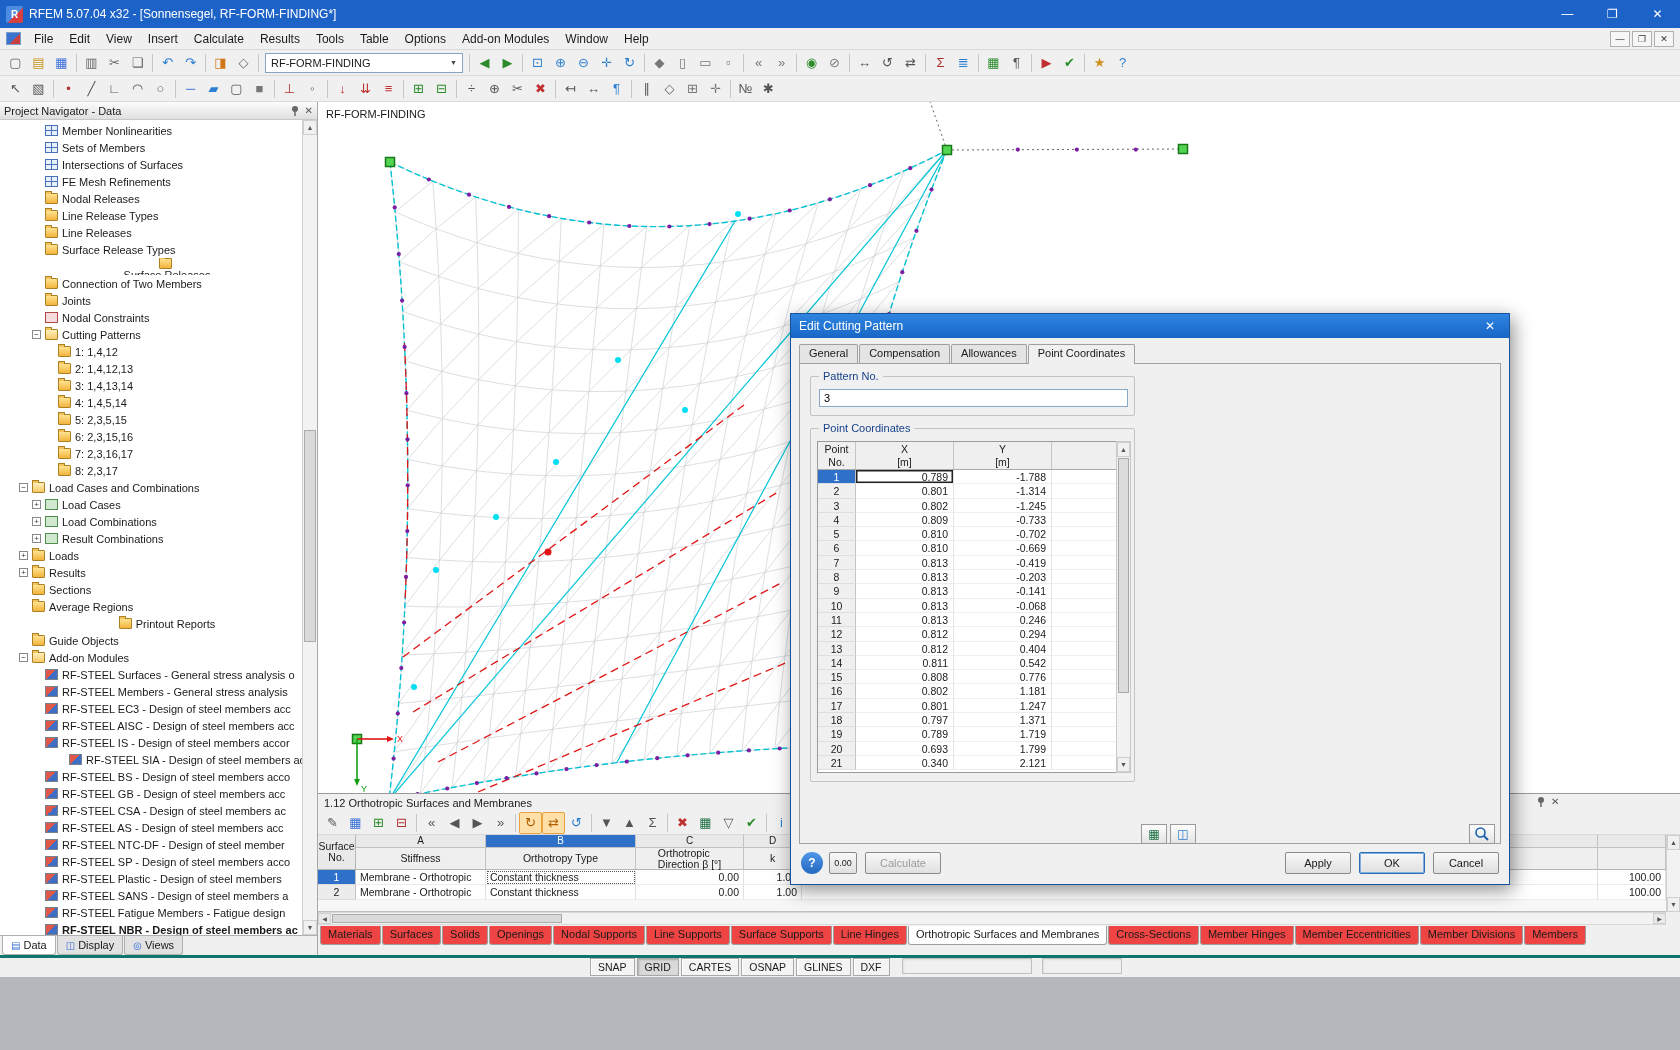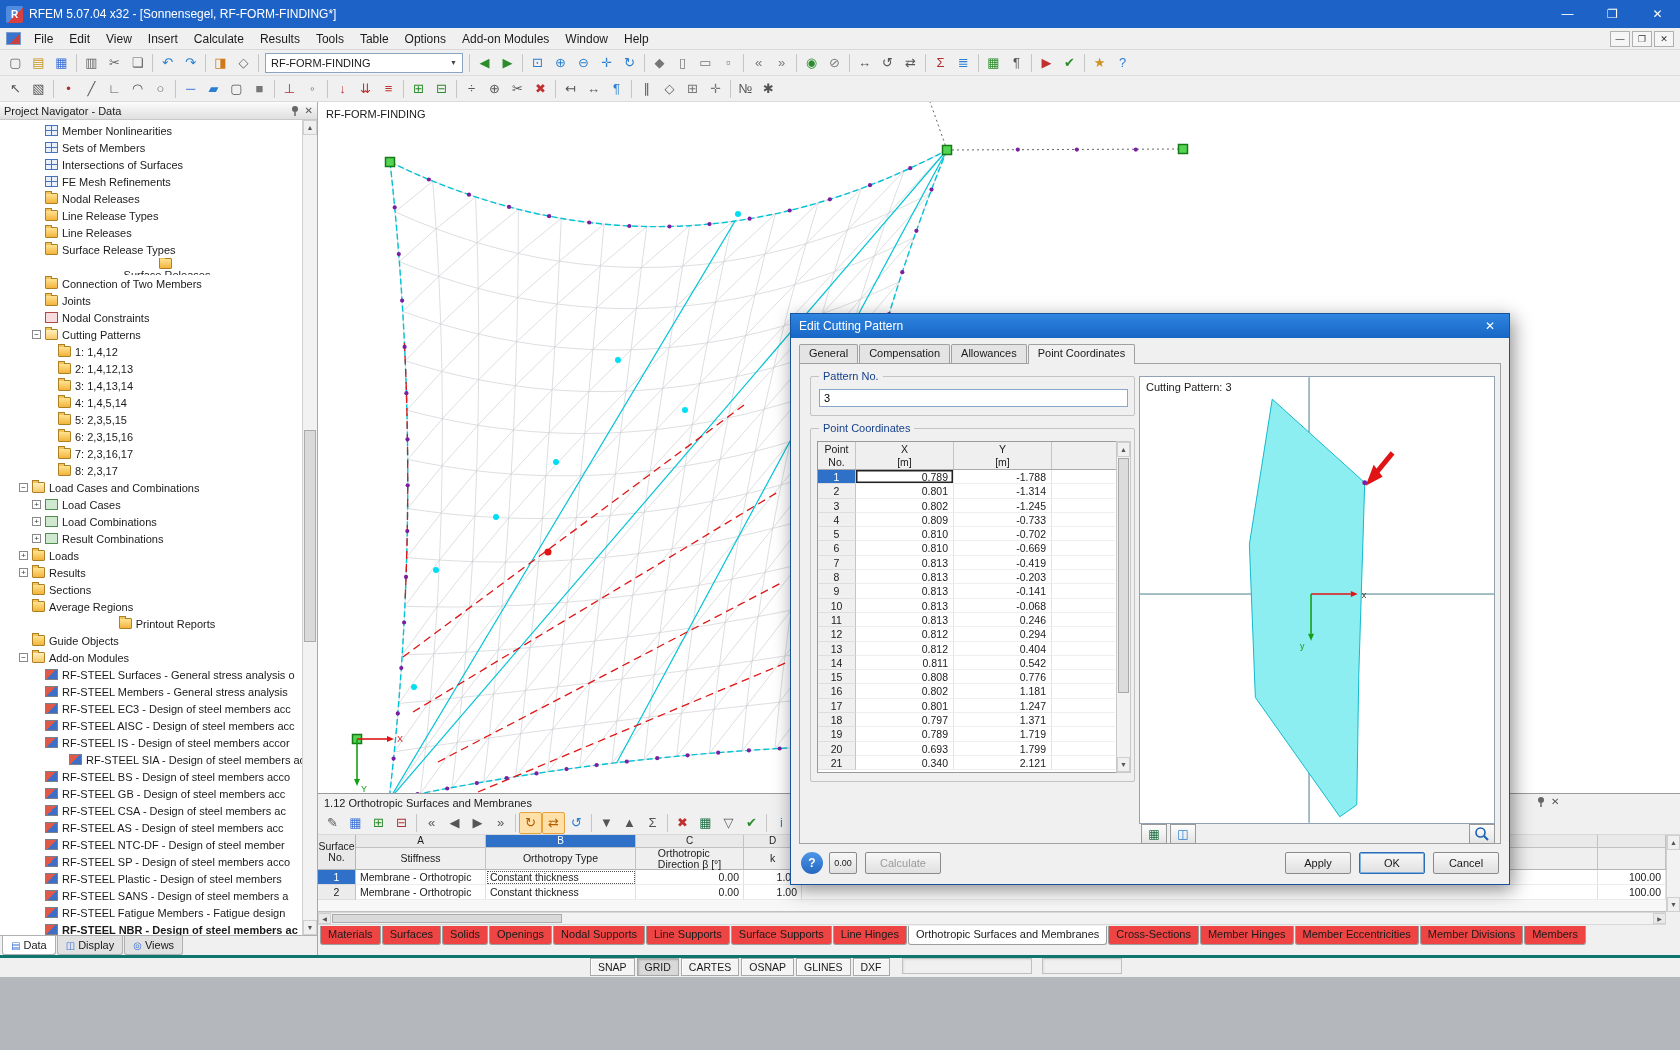--- a/index.html
+++ b/index.html
@@ -1145,37 +1145,20 @@
           </div>
         </div>
       <div class="dlg-vscroll">
         <div class="sb-arrow">▲</div>
         <div class="thumb"></div>
         <div class="sb-arrow down">▼</div>
       </div>
     </div>
 
 
-    <div id="preview">
-      <div class="plabel">Cutting Pattern: 3</div>
-      <svg viewBox="0 0 356 448" width="354" height="446">
-        <line x1="0" y1="218" x2="356" y2="218" stroke="#447d8c" stroke-width="1"></line>
-        <line x1="170" y1="0" x2="170" y2="448" stroke="#447d8c" stroke-width="1"></line>
-        <path d="M133,22 L226,106 L220,300 L218,430 L201,442 L116,322 L110,168 Z" fill="#8deef2" stroke="#12b8cc" stroke-width="1"></path>
-        <line x1="172" y1="218" x2="212" y2="218" stroke="#e01414" stroke-width="1.6"></line>
-        <path d="M212,215 L219,218 L212,221 Z" fill="#e01414"></path>
-        <text x="223" y="222" font-size="9" fill="#333">x</text>
-        <line x1="172" y1="218" x2="172" y2="258" stroke="#14a014" stroke-width="1.6"></line>
-        <path d="M169,258 L172,265 L175,258 Z" fill="#14a014"></path>
-        <text x="161" y="273" font-size="9" fill="#14a014">y</text>
-        <line x1="254" y1="76" x2="236" y2="98" stroke="#e01414" stroke-width="5"></line>
-        <path d="M227,109 L244,100 L235,88 Z" fill="#e01414"></path>
-        <circle cx="226" cy="106" r="2.5" fill="#7b1fa2"></circle>
-      </svg>
-    </div>
     <div class="pv-btn" style="left:341px;top:460px;color:#1d7044">▦</div>
     <div class="pv-btn" style="left:370px;top:460px;color:#2a7fd0">◫</div>
     <div class="pv-btn" style="left:669px;top:460px">
       <svg width="16" height="16">
           <circle cx="6.5" cy="6.5" r="4.5" fill="none" stroke="#1a60b0" stroke-width="1.6"></circle>
           <line x1="10" y1="10" x2="14" y2="14" stroke="#1a60b0" stroke-width="2"></line>
         </svg>
     </div>
   </div>
 

